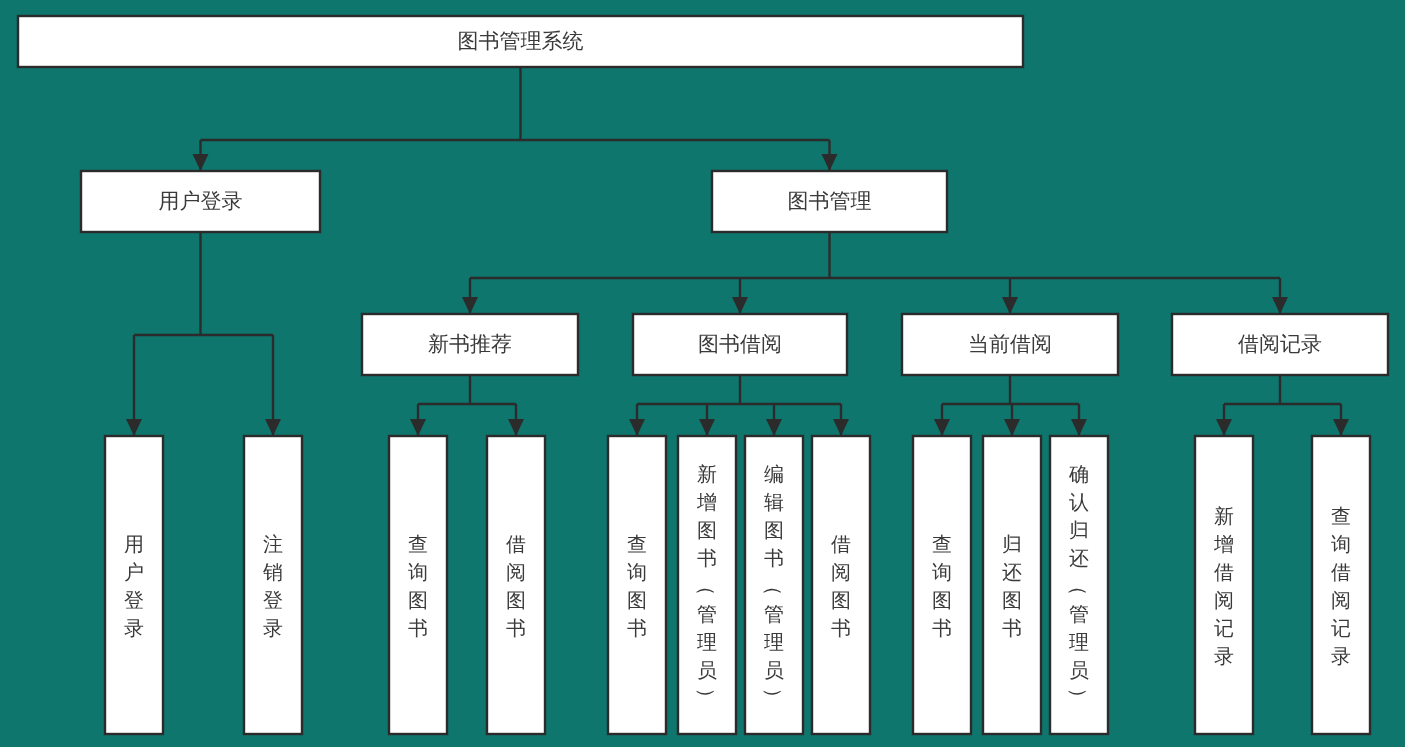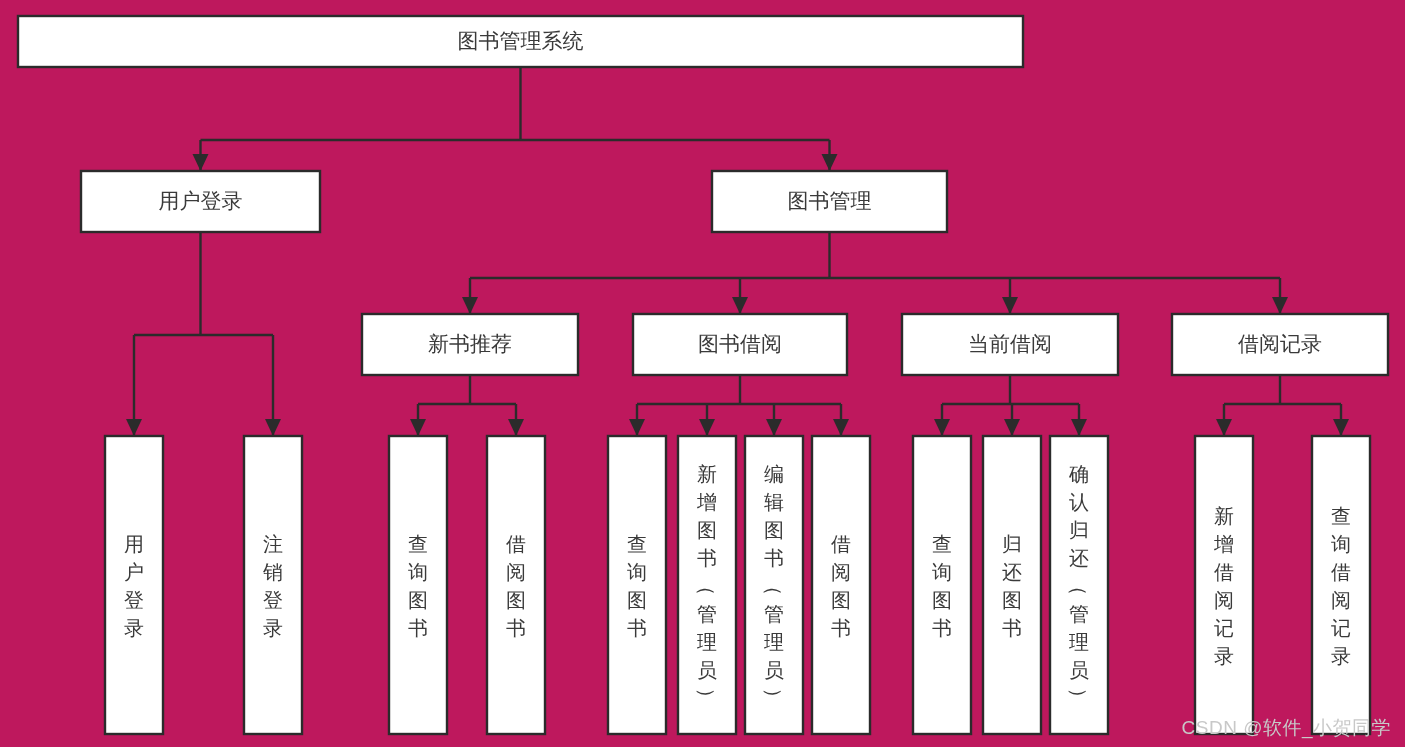--- a/index.html
+++ b/index.html
@@ -7,21 +7,21 @@
     padding: 0;
     background: #ffffff;
   }
   body {
     font-family: "Liberation Sans", "DejaVu Sans", sans-serif;
   }
   #canvas {
     position: relative;
     width: 1405px;
     height: 747px;
-    background: #be185d;
+    background: #0f766e;
     overflow: hidden;
   }
   svg.diagram {
     position: absolute;
     left: 0;
     top: 0;
     width: 1405px;
     height: 747px;
   }
   .node-rect {
@@ -258,14 +258,13 @@
           <text x="1341" y="522.84" class="node-label-vertical">查</text>
           <text x="1341" y="550.84" class="node-label-vertical">询</text>
           <text x="1341" y="578.84" class="node-label-vertical">借</text>
           <text x="1341" y="606.84" class="node-label-vertical">阅</text>
           <text x="1341" y="634.84" class="node-label-vertical">记</text>
           <text x="1341" y="662.84" class="node-label-vertical">录</text>
         </g>
       </g>
     </svg>
 
-  <div class="watermark">CSDN @软件_小贺同学</div>
 </div>
 
 </body></html>

